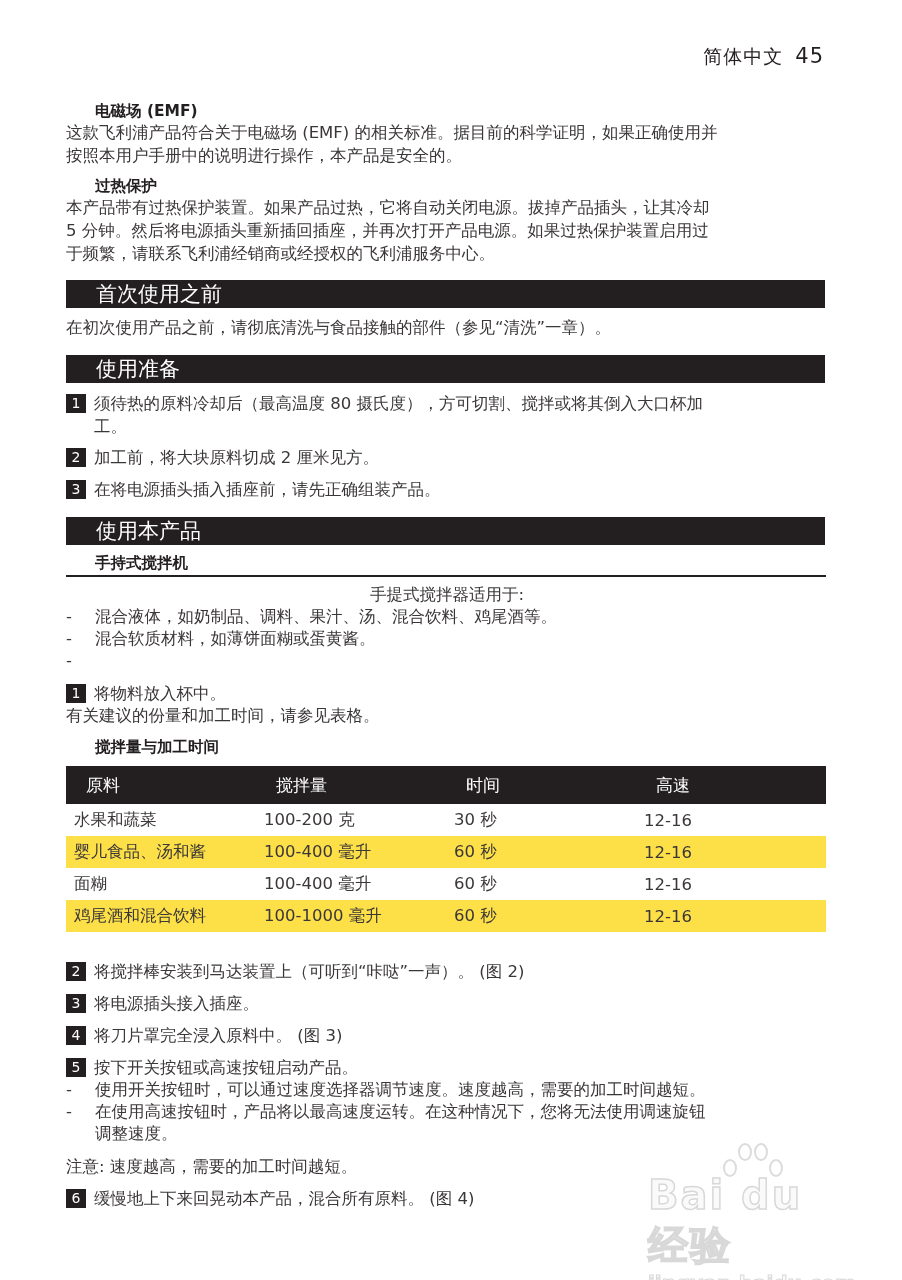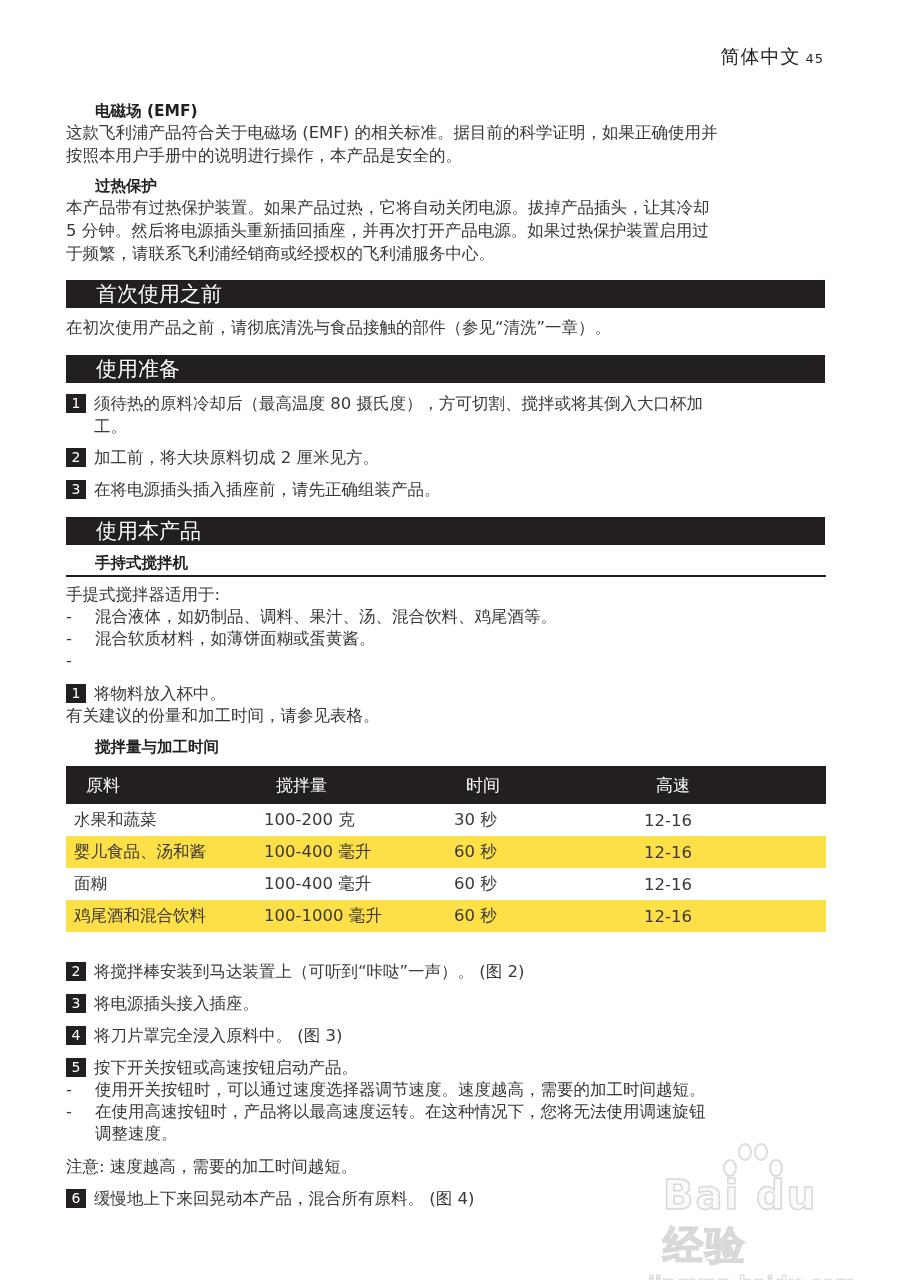--- a/index.html
+++ b/index.html
@@ -1,37 +1,37 @@
 <!DOCTYPE html>
 <html><head>
 <meta charset="utf-8">
 <style>
   * { margin:0; padding:0; box-sizing:border-box; }
   html, body { width:902px; height:1280px; background:#ffffff; overflow:hidden; }
   body { position:relative; font-family:"DejaVu Sans","Liberation Sans",sans-serif; color:#231f20; }
   .abs { position:absolute; }
   .page-header { right:78px; top:44px; font-size:19px; letter-spacing:1px; color:#231f20; }
-  .page-header .num { margin-left:5px; font-size:13px; }
+  .page-header .num { margin-left:12px; font-size:21px; }
   .subhead { left:95px; font-size:15.5px; font-weight:bold; color:#231f20; }
   .para { left:66px; width:762px; font-size:16.5px; line-height:23px; color:#3b3738; }
   .bar { left:66px; width:759px; height:28px; background:#231f20; color:#ffffff; font-size:21px; line-height:28px; padding-left:30px; }
   .step { left:66px; width:760px; font-size:16.5px; line-height:23px; color:#3b3738; }
   .step .badge { display:inline-block; width:20px; height:19px; background:#231f20; color:#fff; font-size:14px; line-height:19px; text-align:center; margin-right:8px; vertical-align:1px; }
   .step .cont { padding-left:28px; }
   .bullets { left:66px; width:760px; font-size:16.5px; line-height:22px; color:#3b3738; }
   .bullets .li { display:flex; }
   .bullets .dash { width:29px; flex:none; }
   .rule { left:66px; width:760px; height:2px; background:#231f20; }
   table.spec { position:absolute; left:66px; top:766px; width:760px; border-collapse:collapse; font-size:16.5px; color:#3b3738; }
   table.spec th { background:#231f20; color:#fff; font-weight:normal; text-align:left; height:38px; padding-left:20px; font-size:17px; }
   table.spec td { height:32px; padding-left:8px; }
   table.spec tr.alt td { background:#fde047; }
   .c1 { width:190px; } .c2 { width:190px;margin-left:28px; } .c3 { width:190px; }
   .watermark { left:648px; top:1150px; width:210px; height:110px; color:#e4e4e4; }
-  .watermark .logo { font-size:40px; font-weight:bold; letter-spacing:2px; -webkit-text-stroke:1.5px #d8d8d8; color:#fafafa;margin-left:15px; }
+  .watermark .logo { font-size:40px; font-weight:bold; letter-spacing:2px; -webkit-text-stroke:1.5px #d8d8d8; color:#fafafa; }
   .watermark .url { font-size:20px; font-weight:bold; -webkit-text-stroke:1px #d8d8d8; color:#fafafa; margin-top:-2px; }
 </style>
 </head>
 <body>
 
 <div class="abs page-header">
   <span>简体中文</span><span class="num">45</span>
 </div>
 
 <div class="abs subhead" style="top:101px;">电磁场 (EMF)</div>
@@ -58,21 +58,21 @@
 <div class="abs step" style="top:446px;">
   <span class="badge">2</span><span>加工前，将大块原料切成 2 厘米见方。</span>
 </div>
 <div class="abs step" style="top:478px;">
   <span class="badge">3</span><span>在将电源插头插入插座前，请先正确组装产品。</span>
 </div>
 
 <div class="abs bar" style="top:517px;">使用本产品</div>
 <div class="abs subhead" style="top:553px;">手持式搅拌机</div>
 <div class="abs rule" style="top:575px;"></div>
-<div class="abs para" style="top:583px;">手提式搅拌器适用于:</div>
+<div class="abs para" style="top:583px;text-align:center;">手提式搅拌器适用于:</div>
 <div class="abs bullets" style="top:606px;">
   <div class="li">
       <span class="dash">-</span>
       <span>混合液体，如奶制品、调料、果汁、汤、混合饮料、鸡尾酒等。</span>
     </div>
   <div class="li">
       <span class="dash">-</span>
       <span>混合软质材料，如薄饼面糊或蛋黄酱。</span>
     </div>
   <div class="li">

